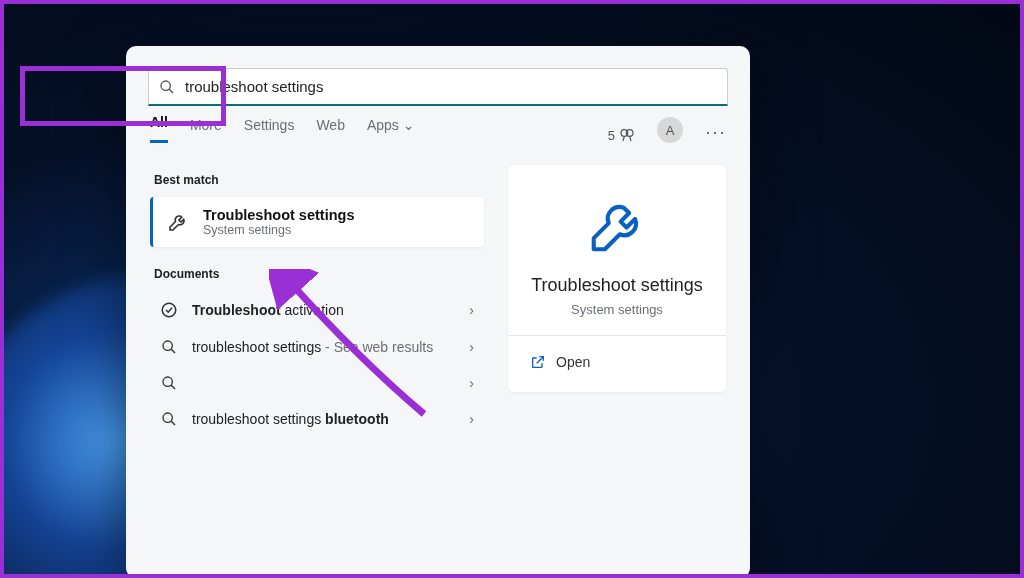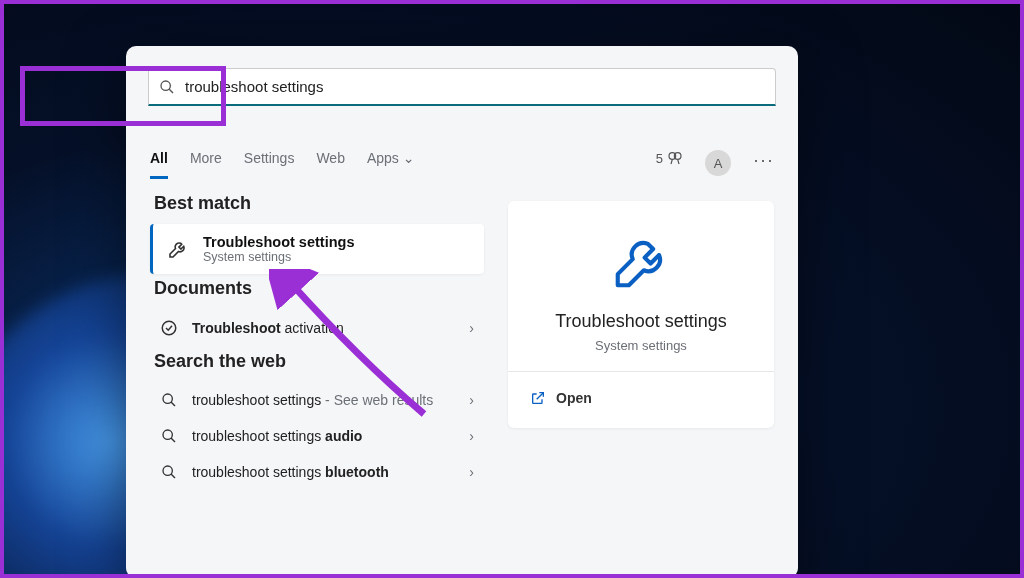--- a/index.html
+++ b/index.html
@@ -11,21 +11,21 @@
   }
   .bloom {
     position: absolute; left: -60px; bottom: -120px; width: 420px; height: 420px;
     background: radial-gradient(circle at 40% 40%, rgba(80,170,255,0.9) 0%, rgba(30,90,200,0.6) 30%, rgba(10,30,80,0) 70%);
     filter: blur(8px);
     border-radius: 50%;
   }
   .panel {
     position: absolute;
     left: 122px; top: 42px;
-    width: 672px; height: 532px;
+    width: 624px; height: 532px;
     background: #f5f6f8;
     border-radius: 10px;
     box-shadow: 0 20px 60px rgba(0,0,0,.5);
     overflow: hidden;
   }
   .searchbar-wrap {
     margin: 22px 22px 0 22px;
     position: relative;
   }
   .searchbar {
@@ -42,44 +42,43 @@
   .searchbar .mag { margin-right: 10px; color:#555; display:flex; }
   .search-highlight {
     position: absolute;
     left: 16px; top: 62px;
     width: 206px; height: 60px;
     border: 5px solid #9b2fd6;
     pointer-events: none;
     z-index: 5;
   }
   .tabs-row {
-    display: flex; align-items: flex-start;
+    display: flex; align-items: flex-end;
     padding: 8px 24px 0 24px;
     gap: 22px;
     font-size: 14px;
     color: #6b6f76;
-    margin-top: 36px;
   }
   .tab { cursor: pointer; padding-bottom: 10px; }
   .tab.active { color: #111; font-weight: 600; border-bottom: 3px solid #0067c0; }
   .tabs-spacer { flex: 1; }
   .rewards { display:flex; align-items:center; gap:4px; font-size:13px; color:#555; }
   .avatar {
     width: 26px; height: 26px; border-radius:50%;
     background: #d8d8d8; color:#555;
     display:flex; align-items:center; justify-content:center;
     font-size: 13px; font-weight:500;
   }
   .more-dots { color:#555; font-size:18px; letter-spacing:1px; cursor:pointer; }
   .body {
     display:flex; padding: 10px 0 0 0; height: calc(100% - 120px);
   }
   .left { width: 370px; padding: 0 12px 0 24px; }
   .right { flex:1; padding: 12px 24px 0 12px; }
-  .section-label { font-size: 18px; font-weight:600; color:#222; margin: 4px 4px 10px 4px; }
+  .section-label { font-size: 12px; font-weight:600; color:#222; margin: 20px 4px 10px 4px; }
   .best-match {
     background:#fff; border-radius:4px; padding:10px 12px;
     display:flex; align-items:center; gap:12px;
     box-shadow: 0 1px 3px rgba(0,0,0,.06);
     border-left: 3px solid #0067c0;
     cursor:pointer;
   }
   .best-match .icon-wrap { width:26px; height:26px; display:flex; align-items:center; justify-content:center; }
   .bm-title { font-size:14.5px; font-weight:600; color:#111; }
   .bm-sub { font-size:12.5px; color:#6b6f76; }
@@ -93,21 +92,21 @@
   .detail-card {
     background:#fff; border-radius:6px; padding: 30px 20px 14px 20px;
     box-shadow: 0 1px 3px rgba(0,0,0,.06);
   }
   .detail-icon { display:flex; justify-content:center; margin-bottom:18px; }
   .detail-title { text-align:center; font-size:18px; color:#222; margin-bottom:6px; }
   .detail-sub { text-align:center; font-size:13px; color:#6b6f76; margin-bottom:18px; }
   .detail-divider { height:1px; background:#e6e6e6; margin: 6px -20px 10px -20px; }
   .action-row {
     display:flex; align-items:center; gap:10px; padding:8px 2px; cursor:pointer;
-    font-size:14px; color:#333;font-weight:bold;
+    font-size:14px; color:#333;
   }
   .action-row .ext { color:#0067c0; display:flex; }
   .arrow-annot {
     position:absolute; left:265px; top:265px; z-index:6; pointer-events:none;
   }
   svg { display:block; }
 </style>
 </head>
 <body>
 
@@ -172,44 +171,40 @@
             <circle cx="12" cy="12" r="9"></circle>
               <path d="M8 12l3 3 5-6"></path>
           </svg>
         </span>
         <span>
           <b>Troubleshoot</b><span> activation</span>
         </span>
         <span class="chev">›</span>
       </div>
 
-      <div class="section-label">Search the web</div>
 
       <div class="list-item">
         <span class="icon-wrap">
           <svg width="16" height="16" viewBox="0 0 24 24" fill="none" stroke="#333" stroke-width="2">
               <circle cx="10" cy="10" r="7"></circle>
               <line x1="21" y1="21" x2="15" y2="15"></line>
             </svg>
         </span>
         <span>
           <span>troubleshoot settings</span><span class="muted"> - See web results</span>
         </span>
         <span class="chev">›</span>
       </div>
 
       <div class="list-item">
         <span class="icon-wrap">
           <svg width="16" height="16" viewBox="0 0 24 24" fill="none" stroke="#333" stroke-width="2">
               <circle cx="10" cy="10" r="7"></circle>
               <line x1="21" y1="21" x2="15" y2="15"></line>
             </svg>
-        </span>
-        <span>
-          <span>troubleshoot settings </span><b>audio</b>
         </span>
         <span class="chev">›</span>
       </div>
 
       <div class="list-item">
         <span class="icon-wrap">
           <svg width="16" height="16" viewBox="0 0 24 24" fill="none" stroke="#333" stroke-width="2">
               <circle cx="10" cy="10" r="7"></circle>
               <line x1="21" y1="21" x2="15" y2="15"></line>
             </svg>

